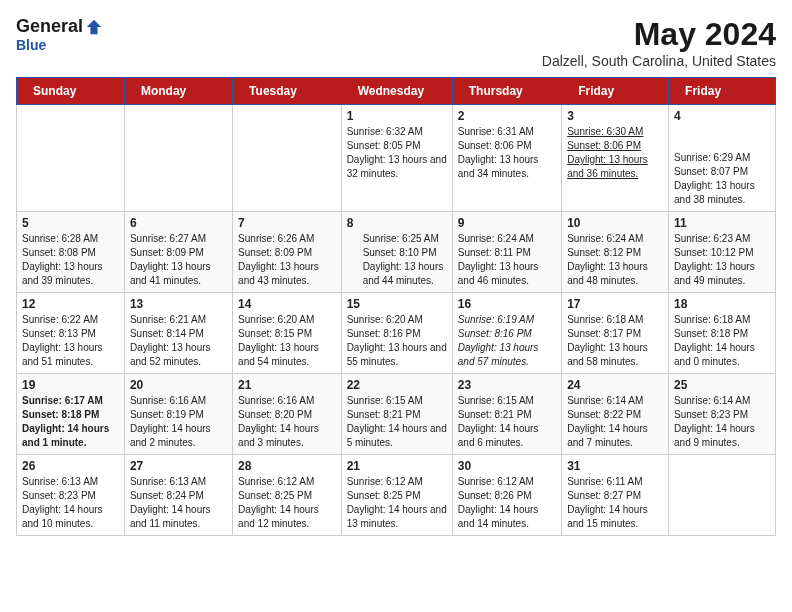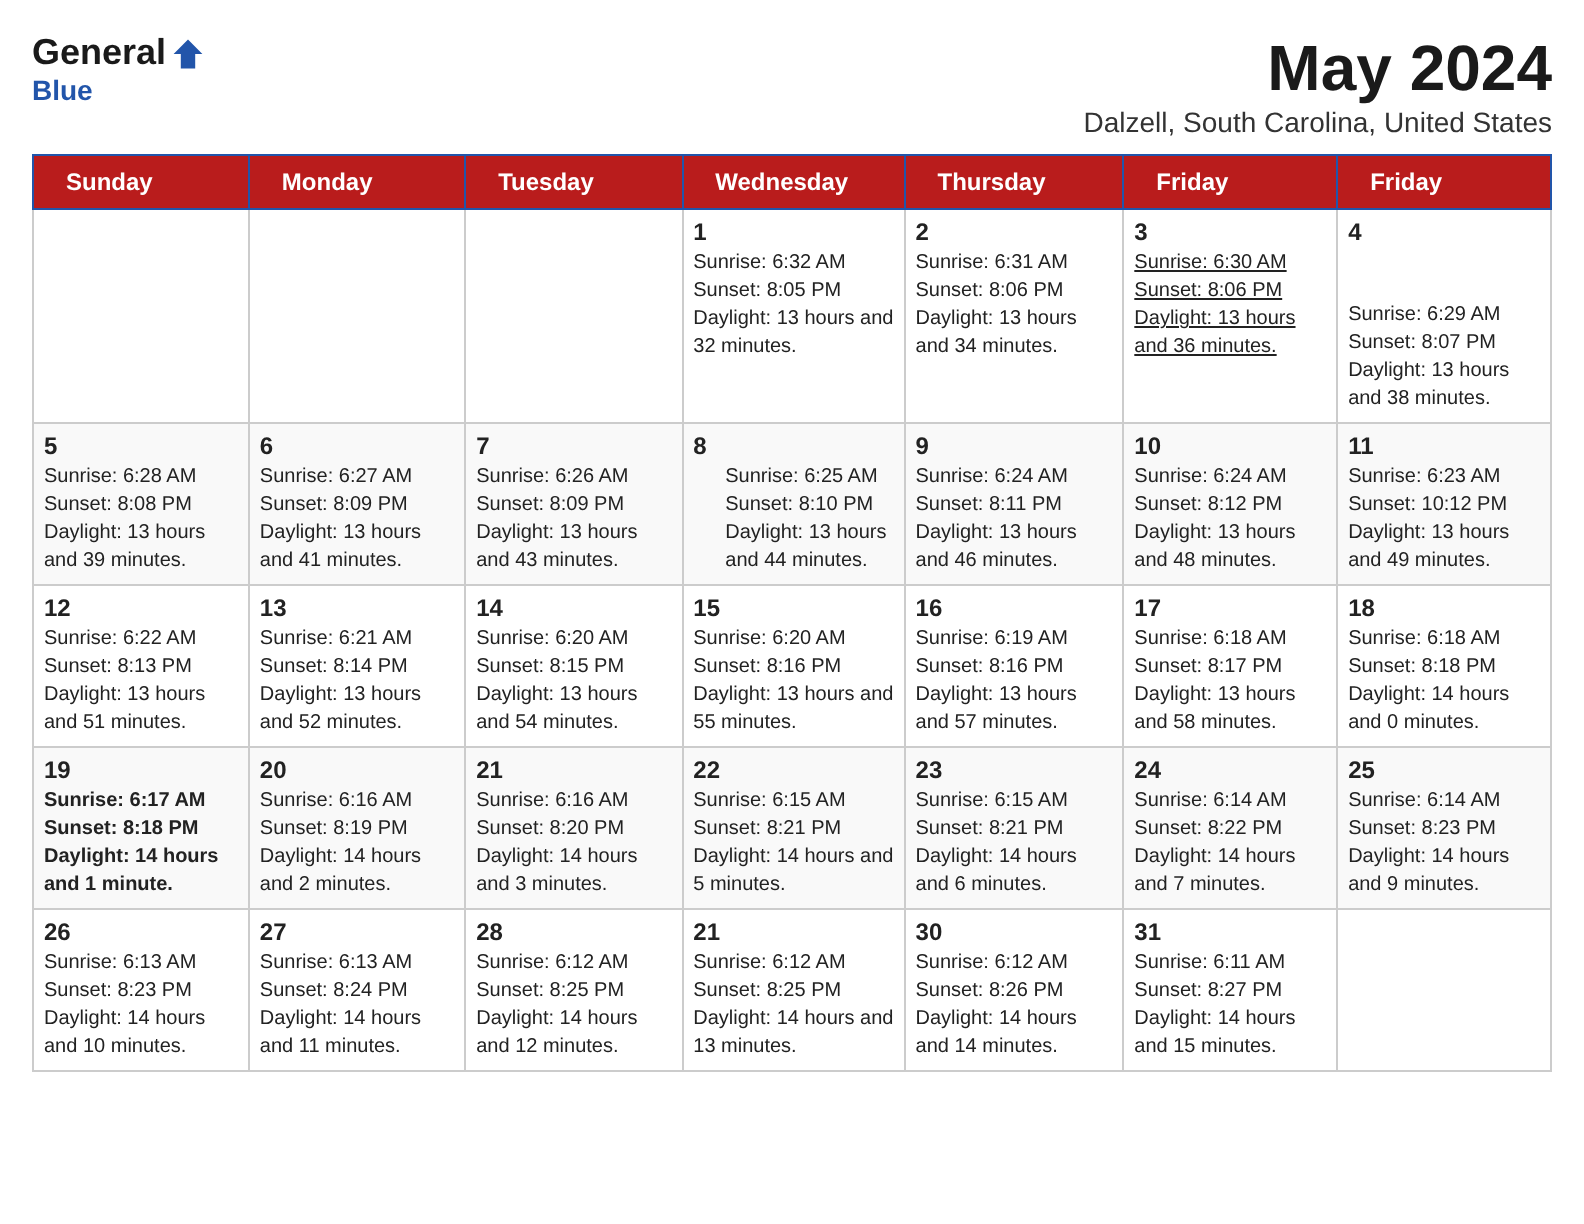--- a/index.html
+++ b/index.html
@@ -224,21 +224,21 @@
 Daylight: 13 hours and 54 minutes.</div>
         </td>
         <td>
           <span class="day-number">15</span>
           <div class="day-info" style="white-space: pre-line;">Sunrise: 6:20 AM
 Sunset: 8:16 PM
 Daylight: 13 hours and 55 minutes.</div>
         </td>
         <td>
           <span class="day-number">16</span>
-          <div class="day-info" style="white-space: pre-line;">Sunrise: 6:19 AM
+          <div class="day-info" style="white-space: pre-line; font-style: italic;">Sunrise: 6:19 AM
 Sunset: 8:16 PM
 Daylight: 13 hours and 57 minutes.</div>
         </td>
         <td>
           <span class="day-number">17</span>
           <div class="day-info" style="white-space: pre-line;">Sunrise: 6:18 AM
 Sunset: 8:17 PM
 Daylight: 13 hours and 58 minutes.</div>
         </td>
         <td>

